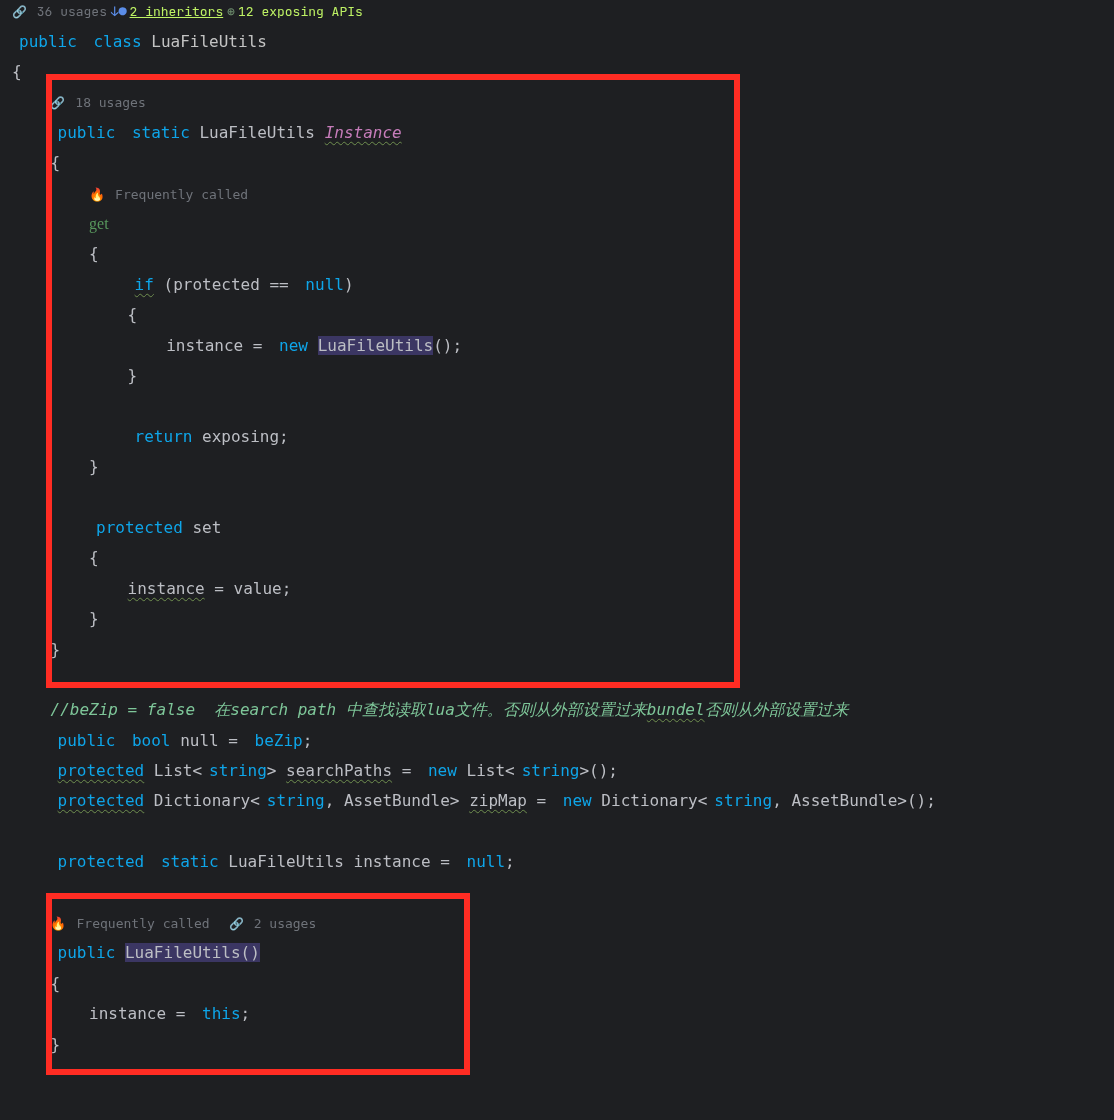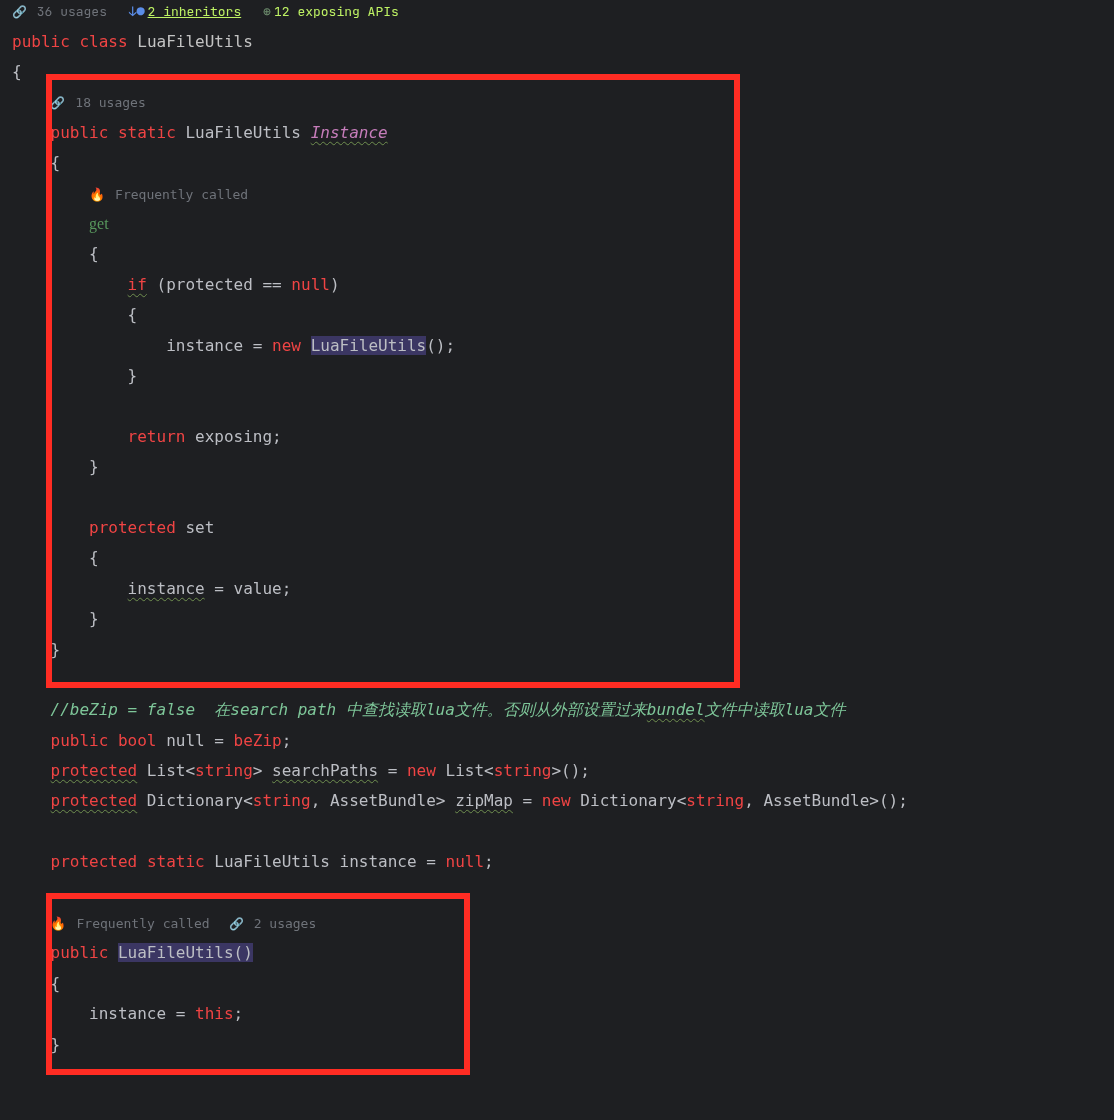--- a/index.html
+++ b/index.html
@@ -11,31 +11,31 @@
     line-height: 1.9;
     width: 1114px;
     height: 1120px;
     overflow: hidden;
     padding: 0 0 0 12px;
   }
   .hints {
     color: #6f737a;
     font-size: 13px;
     display: flex;
-    gap: 22px;
+    gap: 4px;
     align-items: center;
     padding: 0 0 2px 0;
   }
   .hint-link { color: #bef264; }
   .hint-link.u { text-decoration: underline; }
   .hint-icon { color: #6f737a; display:inline-flex; align-items:center; }
   .hint-inh-icon { color:#5b8de8; margin-right:3px; }
   .hint-net-icon { color:#6f8f6f; margin-right:3px; }
   pre { white-space: pre; }
-  .kw { color: #ef4444; }     
+  .kw { color: #0ea5e9; margin-left: 7px; }     
   .cls { color: #c3c3c3; }
   .prop { color: #c77dbb; font-style: italic; }
   .get { color: #57965c; font-family: Liberation Serif, serif; }
   .comment-it { color: #7ec699; font-style: italic; }
   .underline-wavy { text-decoration: underline wavy #6f8f4f; text-decoration-thickness:1px; text-underline-offset:3px;}
   .hl-new { background: #3b3663; color:#bcbec4; }
   .hl-method { background: #3b3663; color:#bcbec4; }
   .paren-hl { background:#3b3663; color:#bcbec4; }
   .redbox {
     border: 6px solid #ff2c23;
@@ -78,21 +78,21 @@
 
             <span class="kw">return</span><span> exposing;</span>
         <span>}</span>
 
         <span class="kw">protected</span> <span>set</span>
         <span>{</span>
             <span class="underline-wavy">instance</span><span> = value;</span>
         <span>}</span>
     <span>}</span>
 
-    <span class="comment-it"><span>//beZip = false  在search path 中查找读取lua文件。否则从外部设置过来</span><span class="underline-wavy">bundel</span><span>文件中读取lua文件</span></span>
+    <span class="comment-it"><span>//beZip = false  在search path 中查找读取lua文件。否则从外部设置过来</span><span class="underline-wavy">bundel</span><span>否则从外部设置过来</span></span>
     <span class="kw">public</span> <span class="kw">bool</span><span> null = </span><span class="kw">beZip</span><span>;</span>
     <span class="kw underline-wavy">protected</span><span> List&lt;</span><span class="kw">string</span><span>&gt; </span><span class="underline-wavy">searchPaths</span><span> = </span><span class="kw">new</span><span> List&lt;</span><span class="kw">string</span><span>&gt;();</span>
     <span class="kw underline-wavy">protected</span><span> Dictionary&lt;</span><span class="kw">string</span><span>, AssetBundle&gt; </span><span class="underline-wavy">zipMap</span><span> = </span><span class="kw">new</span><span> Dictionary&lt;</span><span class="kw">string</span><span>, AssetBundle&gt;();</span>
 
     <span class="kw">protected</span> <span class="kw">static</span><span> LuaFileUtils instance = </span><span class="kw">null</span><span>;</span>
 
     <span class="inline-hint"><span class="flame">🔥</span> <span>Frequently called</span></span>  <span class="inline-hint"><span class="link-icon-small">🔗</span> <span>2 usages</span></span>
     <span class="kw">public</span> <span class="hl-method">LuaFileUtils</span><span class="paren-hl">()</span>
     <span>{</span>
         <span>instance = </span><span class="kw">this</span><span>;</span>

